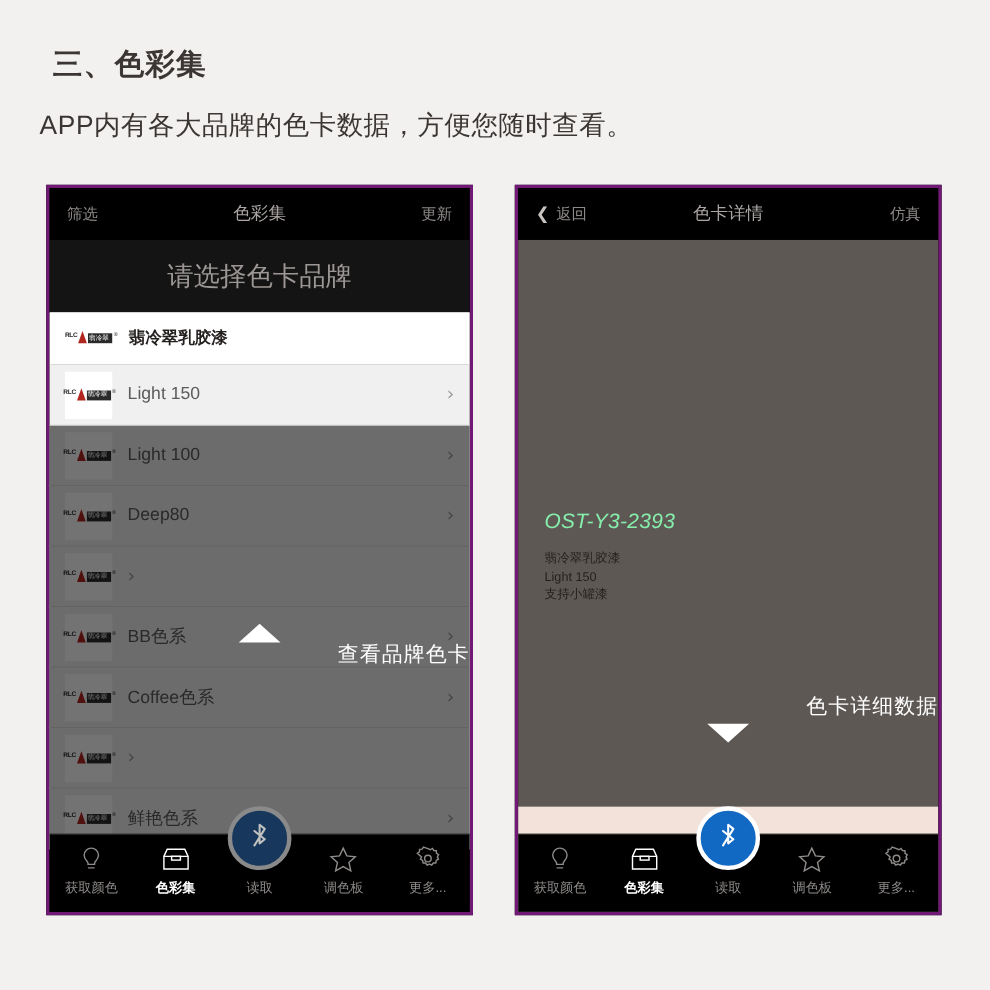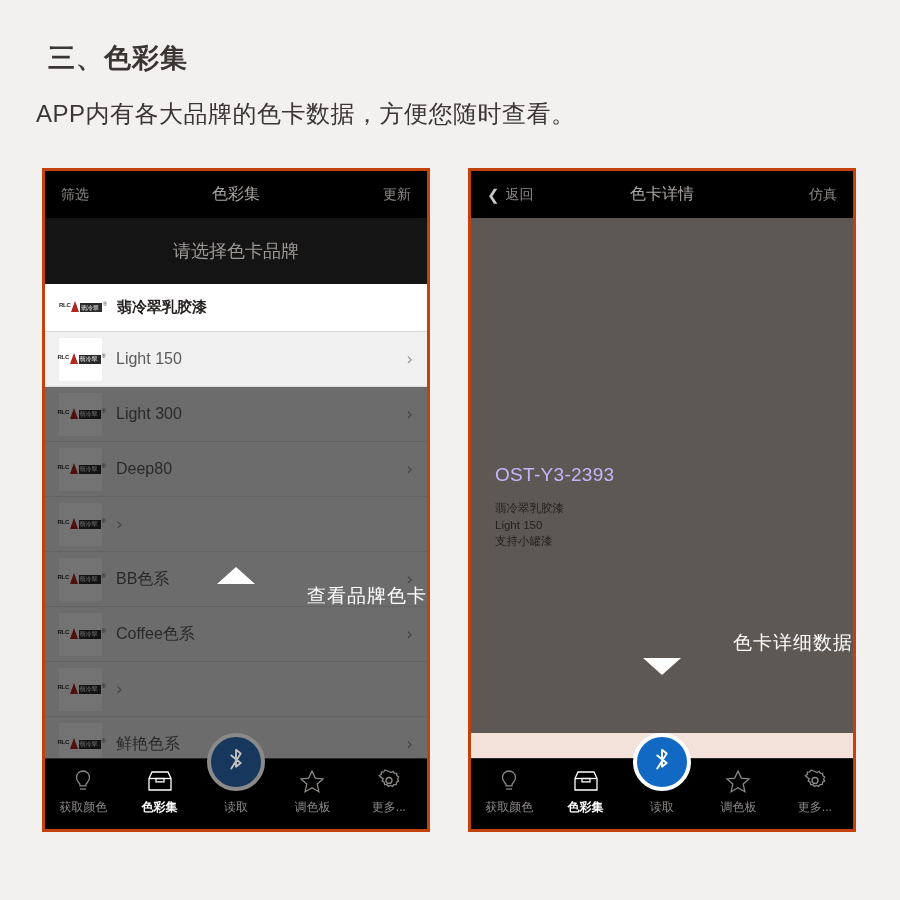--- a/index.html
+++ b/index.html
@@ -42,21 +42,21 @@
     color: #3b3634;
     white-space: nowrap;
   }
 
   
   .phone {
     position: absolute;
     top: 168px;
     width: 388px;
     height: 664px;
-    border: 3px solid #c2410c;
+    border: 3px solid #701a75;
     box-sizing: border-box;
     background: #000;
     overflow: hidden;
   }
   .phone-left  { left: 42px; }
   .phone-right { left: 468px; }
 
   .screen {
     position: relative;
     width: 100%;
@@ -103,21 +103,21 @@
   }
 
   
   .brand-prompt {
     height: 66px;
     background: #141414;
     display: flex;
     align-items: center;
     justify-content: center;
     color: #9c9794;
-    font-size: 18px;
+    font-size: 24px;
   }
 
   
   .list-area {
     position: relative;
     background: #efefef;
   }
   .brand-row {
     height: 48px;
     background: #fff;
@@ -318,23 +318,24 @@
     background: #5e5854;
     padding: 0;
   }
   .swatch-info {
     position: absolute;
     left: 24px;
     top: 246px;
   }
   .swatch-code {
     font-size: 19px;
-    color: #c4b5fd;
+    color: #86efac;
     letter-spacing: 0.3px;
     margin-bottom: 14px;
+    font-style: italic;
   }
   .swatch-meta {
     font-size: 11.5px;
     color: #231f1d;
     line-height: 1.45;
   }
 
   .action-panel {
     height: 96px;
     background: #f2e2da;
@@ -412,21 +413,21 @@
         <div class="color-row">
           <span class="swatch-thumb">
             <span class="logo">
               <span class="lg-txt">RLC</span>
               <span class="lg-mark"></span>
               <span class="lg-box"></span>
               <span class="lg-box-txt">翡冷翠</span>
               <span class="lg-tm">®</span>
             </span>
           </span>
-          <span class="row-label">Light 300</span>
+          <span class="row-label">Light 100</span>
           <span class="chev-right">›</span>
         </div>
 
         <div class="color-row">
           <span class="swatch-thumb">
             <span class="logo">
               <span class="lg-txt">RLC</span>
               <span class="lg-mark"></span>
               <span class="lg-box"></span>
               <span class="lg-box-txt">翡冷翠</span>

